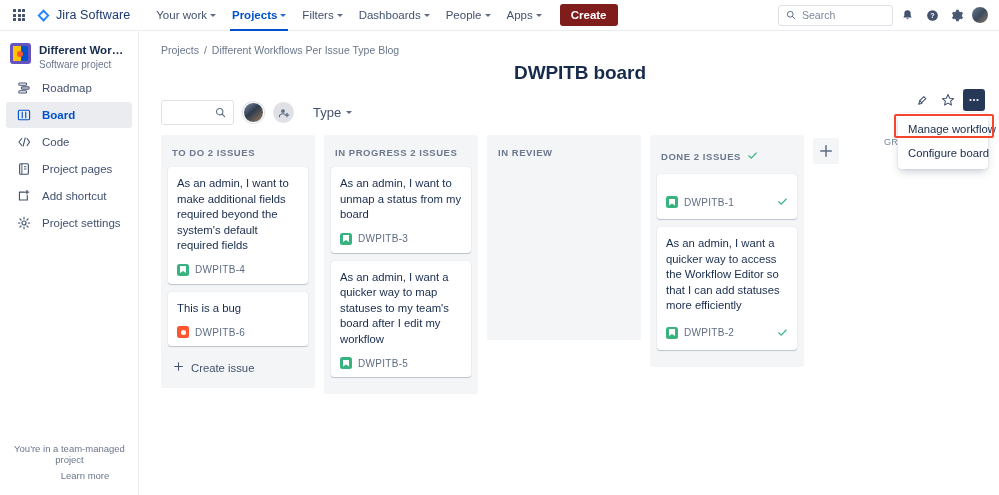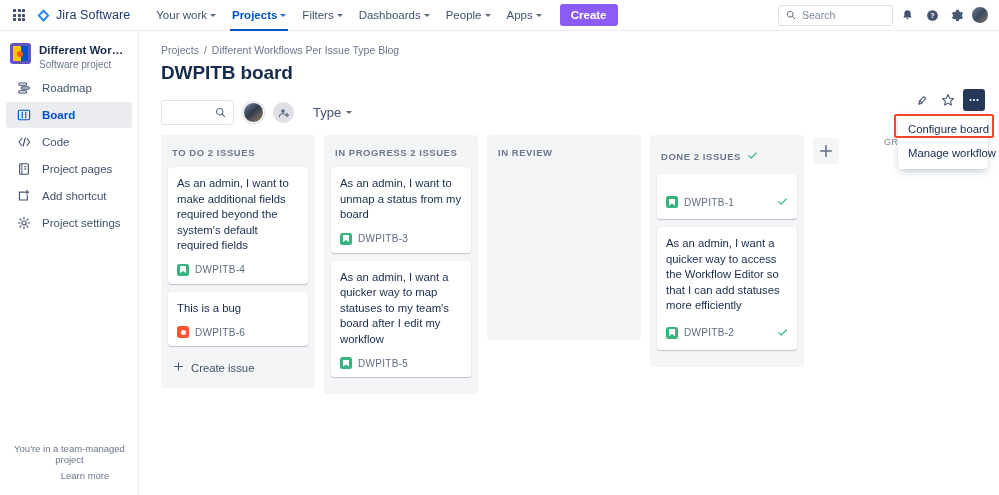--- a/index.html
+++ b/index.html
@@ -28,21 +28,21 @@
   .navitem {
     position: relative; display: flex; align-items: center; gap: 3px;
     font-size: 11.5px; color: #42526e; padding: 0 8px; height: 31px; cursor: pointer;
   }
   .navitem.active { color: #0052cc; font-weight: 600; }
   .navitem.active::after {
     content: ""; position: absolute; left: 6px; right: 6px; bottom: 0; height: 2px; background: #0052cc;
   }
   .caret { width: 0; height: 0; border-left: 3px solid transparent; border-right: 3px solid transparent; border-top: 3.5px solid currentColor; opacity: .85; }
   .create-btn {
-    background: #8b5cf6; color: #fff; border: none; border-radius: 3px;
+    background: #7f1d1d; color: #fff; border: none; border-radius: 3px;
     font-size: 11.5px; font-weight: 600; padding: 5px 11px; margin-left: 10px; cursor: pointer;
     font-family: inherit;
   }
   .nav-right { margin-left: auto; display: flex; align-items: center; gap: 3px; padding-right: 2px; }
   .searchbox {
     display: flex; align-items: center; gap: 6px;
     width: 115px; height: 21px; border: 1px solid #dfe1e6; border-radius: 3px;
     padding: 0 7px; background: #fff; cursor: text;
   }
   .searchbox .ph { font-size: 10.5px; color: #7a869a; }
@@ -71,21 +71,21 @@
   .nav-row.selected { background: #ebecf0; color: #0052cc; font-weight: 600; }
   .nav-row .ico { width: 15px; height: 15px; display: flex; align-items: center; justify-content: center; flex: none; }
   .sb-footer { position: absolute; bottom: 14px; left: 0; width: 139px; text-align: center; }
   .sb-footer .l1 { font-size: 9.5px; color: #6b778c; }
   .sb-footer .l2 { font-size: 9.5px; color: #6b778c; margin-top: 5px; cursor: pointer; margin-left: 31px; }
 
   
   .main { position: absolute; top: 31px; left: 139px; width: 860px; height: 464px; background: #fff; }
   .breadcrumb { display: flex; align-items: center; gap: 5px; font-size: 10.5px; color: #6b778c; padding: 13px 0 0 22px; }
   .breadcrumb a { color: #6b778c; text-decoration: none; cursor: pointer; }
-  .page-title { font-size: 19px; font-weight: 600; color: #172b4d; padding: 6px 0 0 22px; letter-spacing: -.1px; }
+  .page-title { font-size: 19px; font-weight: 600; color: #172b4d; padding: 6px 0 0 22px; letter-spacing: -.1px; text-align: center; }
 
   .title-actions { position: absolute; top: 58px; right: 14px; display: flex; align-items: center; gap: 4px; }
   .act-btn { width: 22px; height: 22px; border-radius: 3px; display: flex; align-items: center; justify-content: center; cursor: pointer; }
   .act-btn.more { background: #253858; }
 
   .toolbar { display: flex; align-items: center; gap: 9px; padding: 16px 0 0 22px; }
   .board-search {
     width: 73px; height: 25px; border: 1px solid #dfe1e6; border-radius: 3px;
     display: flex; align-items: center; justify-content: flex-end; padding: 0 7px; background: #fff; cursor: text;
   }
@@ -459,17 +459,17 @@
       <svg width="14" height="14" viewBox="0 0 16 16">
           <line x1="8" y1="2" x2="8" y2="14" stroke="#5e6c84" stroke-width="1.7" stroke-linecap="round"></line>
           <line x1="2" y1="8" x2="14" y2="8" stroke="#5e6c84" stroke-width="1.7" stroke-linecap="round"></line>
         </svg>
     </div>
   </div>
 
   <div class="gr-ghost">GR</div>
 
   <div class="dropdown">
+    <div class="dd-item">Manage workflow</div>
     <div class="dd-item">Configure board</div>
-    <div class="dd-item">Manage workflow</div>
   </div>
   <div class="hl-box"></div>
 </div>
 
 </body></html>

